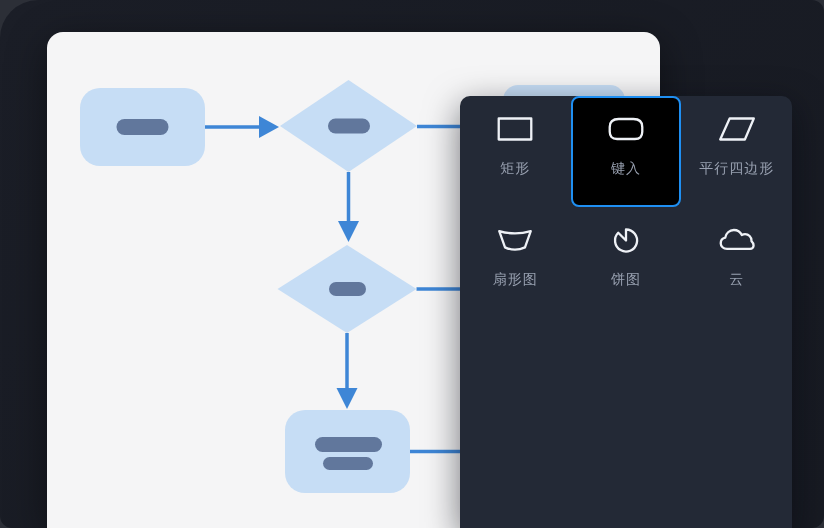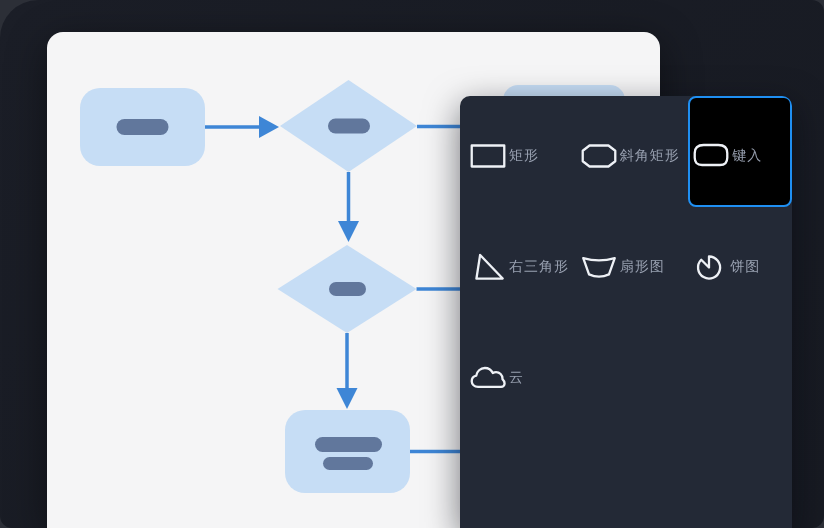--- a/index.html
+++ b/index.html
@@ -34,25 +34,24 @@
     box-shadow:0 10px 34px rgba(6,8,14,.55);
     overflow:hidden;
   }
   .shape-grid{
     display:grid;
     grid-template-columns:repeat(3,1fr);
     grid-auto-rows:111px;
     width:100%;
   }
   .shape-item{
-    display:flex;flex-direction:row;align-items:center;
+    display:flex;flex-direction:column;align-items:center;
     box-sizing:border-box;
     border-radius:8px;
     cursor:pointer;
-    margin-left:7px;
   }
   .shape-item.selected{
     border:2px solid var(--accent,#1f8ff2);
     background:#000000;
     font-family:Liberation Serif, serif;
   }
   .icon-wrap{
     height:48px;margin-top:9px;
     display:flex;align-items:center;justify-content:center;
   }
@@ -125,43 +124,35 @@
   <div class="panel">
     <div class="shape-grid" id="shape-grid">
         <div class="shape-item">
           <div class="icon-wrap">
             <svg viewBox="0 0 40 30">
               <rect class="stk" x="4.5" y="5" width="31" height="20"></rect>
             </svg>
           </div>
           <div class="shape-label">矩形</div>
         </div>
-        <div class="shape-item">
-          <div class="icon-wrap">
-            <svg viewBox="0 0 40 30">
-              <path class="stk" d="M11,5 L29,5 L35.5,10 L35.5,20 L29,25 L11,25 L4.5,20 L4.5,10 Z"></path>
-            </svg>
-          </div>
-          <div class="shape-label">斜角矩形</div>
-        </div>
         <div class="shape-item selected">
           <div class="icon-wrap">
             <svg viewBox="0 0 40 30">
               <path class="stk" d="M13,5.5 H27 C33,5.5 35.5,8.5 35.5,13 V17.5 C35.5,21.5 33.5,24.5 28.5,24.5 H11.5 C6.5,24.5 4.5,21.5 4.5,17.5 V13 C4.5,8.5 7,5.5 13,5.5 Z"></path>
             </svg>
           </div>
           <div class="shape-label">键入</div>
         </div>
         <div class="shape-item">
           <div class="icon-wrap">
             <svg viewBox="0 0 40 30">
-              <path class="stk" d="M12.5,3.5 L9,26 H34 Z"></path>
+              <path class="stk" d="M13,5 H36 L27.5,25 H4 Z"></path>
             </svg>
           </div>
-          <div class="shape-label">右三角形</div>
+          <div class="shape-label">平行四边形</div>
         </div>
         <div class="shape-item">
           <div class="icon-wrap">
             <svg viewBox="0 0 40 30">
               <path class="stk" d="M5,6.5 Q20,11 35,6.5 L29.5,22 Q20,26.5 10.5,22 Z"></path>
             </svg>
           </div>
           <div class="shape-label">扇形图</div>
         </div>
         <div class="shape-item">

